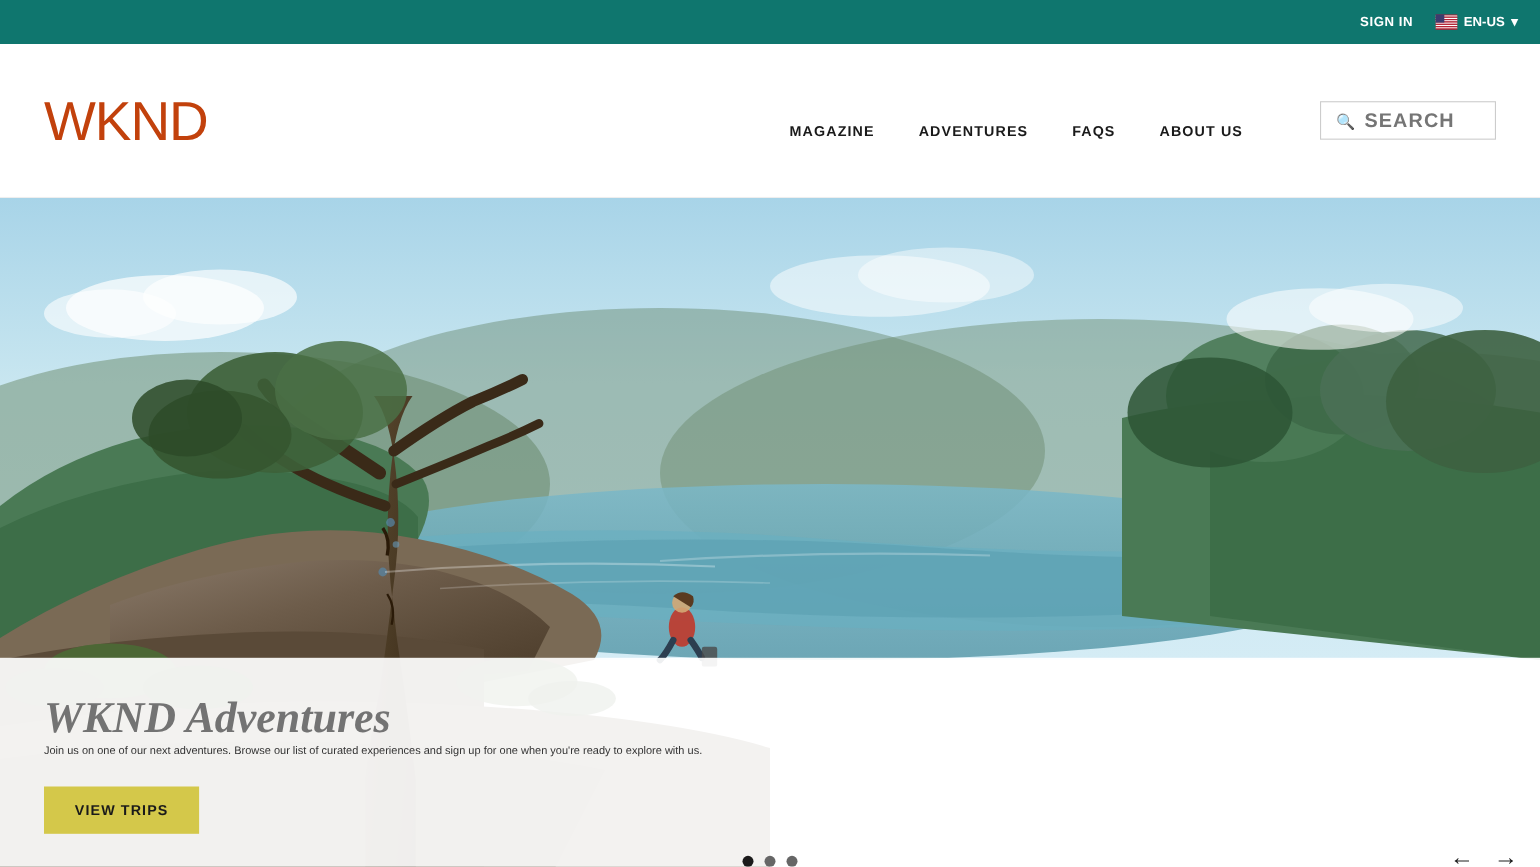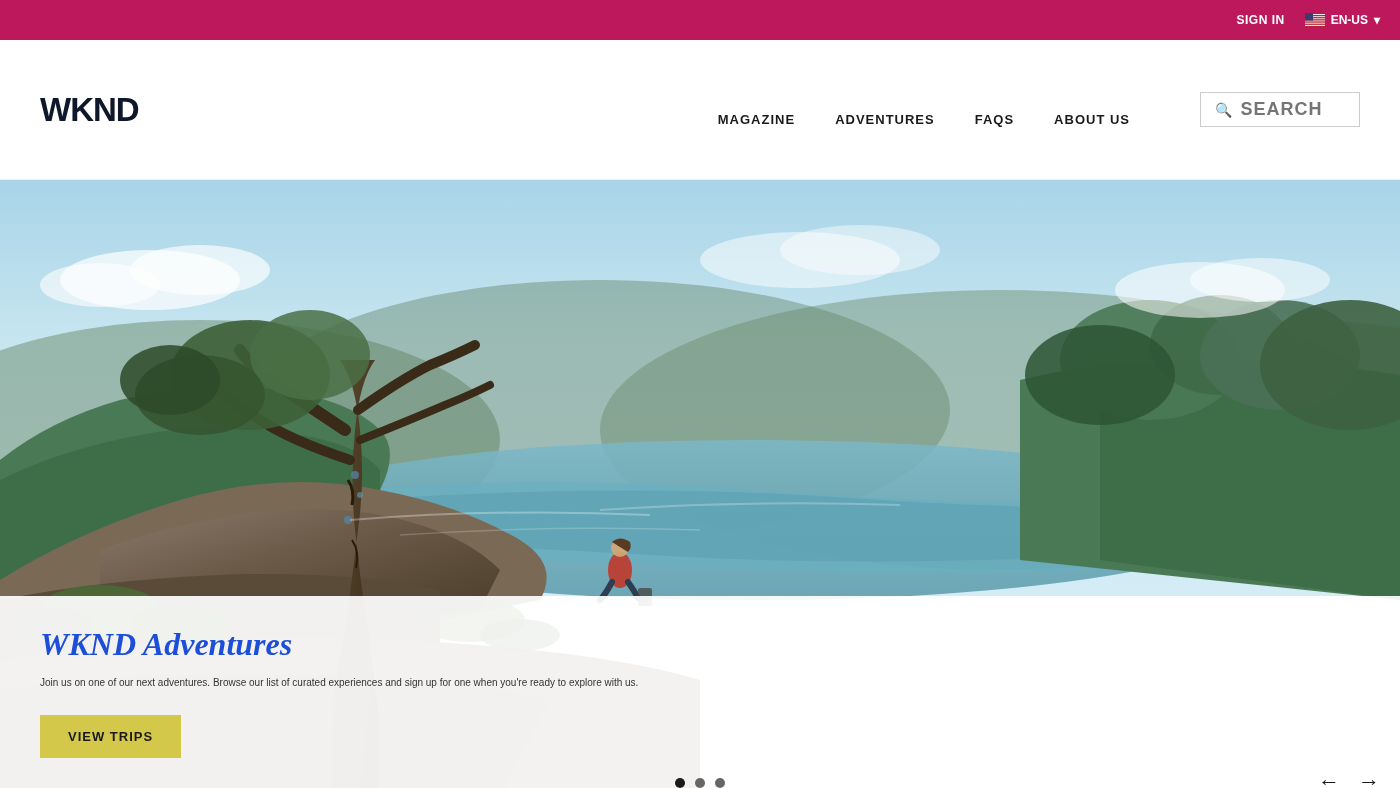--- a/index.html
+++ b/index.html
@@ -10,21 +10,21 @@
 
     body {
       font-family: 'Arial', sans-serif;
       width: 1400px;
       height: 788px;
       overflow: hidden;
     }
 
     
     .top-bar {
-      background-color: #be185d;
+      background-color: #0f766e;
       height: 40px;
       display: flex;
       align-items: center;
       justify-content: flex-end;
       padding: 16px 20px;
       gap: 20px;
     }
 
     .top-bar-sign-in {
       color: #ffffff;
@@ -55,24 +55,24 @@
     .header {
       background-color: #ffffff;
       height: 140px;
       display: flex;
       align-items: center;
       padding: 0 40px;
       border-bottom: 1px solid #eee;
     }
 
     .logo {
-      font-size: 33px;
-      font-weight: 700;
+      font-size: 50px;
+      font-weight: 400;
       letter-spacing: -1px;
-      color: #0f172a;
+      color: #c2410c;
       font-family: 'Arial Black', sans-serif;
       flex: 0 0 auto;
       margin-right: auto;
     }
 
     .nav {
       display: flex;
       align-items: flex-end;
       gap: 40px;
     }
@@ -134,25 +134,25 @@
     .hero-content {
       position: absolute;
       bottom: 0;
       left: 0;
       right: 0;
       background: rgba(255, 255, 255, 0.92);
       padding: 30px 40px 40px 40px;
     }
 
     .hero-title {
-      font-size: 32px;
+      font-size: 40px;
       font-weight: 900;
-      color: #1d4ed8;
+      color: #737373;
       font-family: 'Georgia', serif;
-      margin-bottom: 12px;
+      margin-bottom: 0;
       font-style: italic;
     }
 
     .hero-description {
       font-size: 10px;
       color: #333;
       line-height: 1.6;
       margin-bottom: 24px;
       max-width: 800px;
     }

